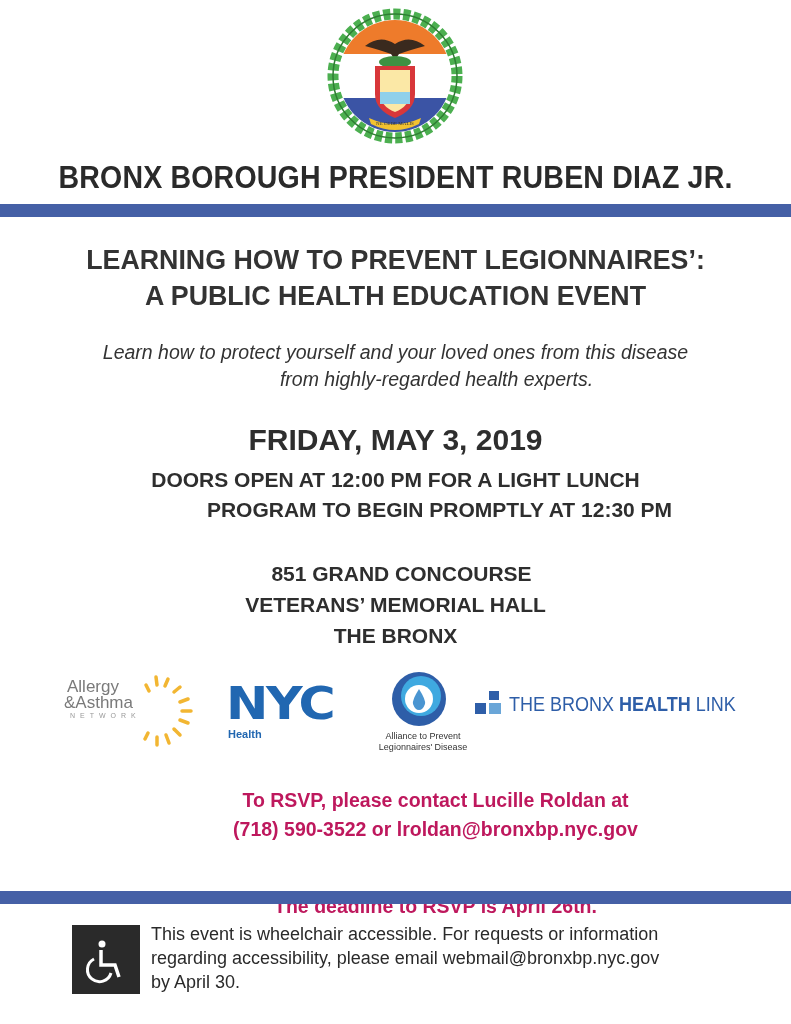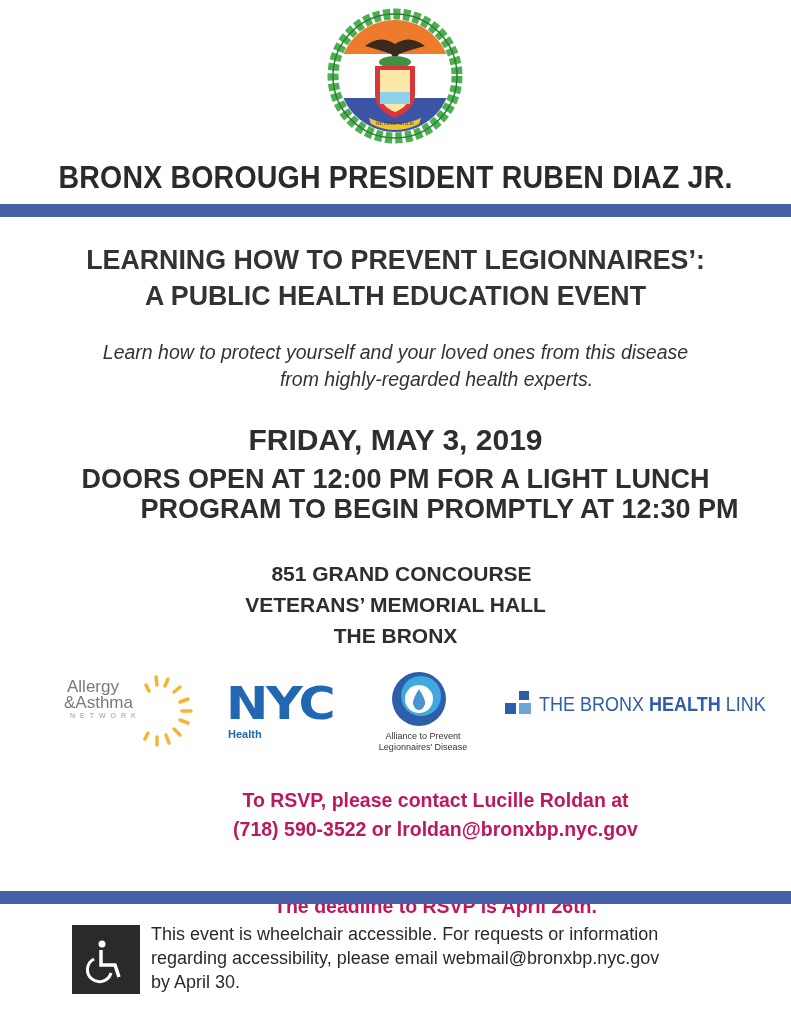--- a/index.html
+++ b/index.html
@@ -5,21 +5,21 @@
   html, body { margin:0; padding:0; background:#ffffff; }
   body { width:791px; height:1024px; position:relative; overflow:hidden; font-family:"Liberation Sans", sans-serif; color:#2b2b2b; }
   .abs { position:absolute; }
   .center { left:0; width:791px; text-align:center; }
   .seal { left:325px; top:6px; width:140px; height:140px; }
   .org { top:160px; font-size:31px; font-weight:bold; letter-spacing:0.2px; color:#2a2a2a; transform:scaleX(0.92); }
   .bar { left:0; width:791px; height:13px; background:#4560a6; }
   .title { font-size:28.5px; font-weight:bold; line-height:36px; color:#333; transform:scaleX(0.94); }
   .subtitle { font-size:19.5px; font-style:italic; line-height:27px; color:#333; }
   .date { font-size:30px; font-weight:bold; color:#2e2e2e; }
-  .time { font-size:27px; font-weight:bold; line-height:29px; color:#2e2e2e; }
+  .time { font-size:21px; font-weight:bold; line-height:29px; color:#2e2e2e; }
   .loc { font-size:21px; font-weight:bold; line-height:30px; color:#2e2e2e; }
   .rsvp { font-size:19.5px; font-weight:bold; line-height:28px; color:#be185d;padding-left:40px; }
   .logo-text { font-family:"Liberation Sans", sans-serif; }
   .access-icon { left:72px; top:925px; width:68px; height:69px; background:#2a2a2a; }
   .access-text { left:151px; top:922px; font-size:18px; line-height:24px; color:#2a2a2a; width:620px; }
 </style>
 </head>
 <body>
 
 <svg class="abs seal" viewBox="0 0 140 140">
@@ -94,21 +94,21 @@
     <circle cx="31" cy="26" r="20" fill="#3fa9e0"></circle>
     <circle cx="29" cy="29" r="14" fill="#ffffff"></circle>
     <path d="M29 19 Q36 30 35 34 Q33 40 29 40 Q25 40 23 34 Q22 30 29 19Z" fill="#4a95d1"></path>
   </svg>
   <div class="abs" style="left:0; top:63px; width:110px; text-align:center; font-size:9px; color:#333; line-height:11px;">
     <div>Alliance to Prevent</div>
     <div>Legionnaires' Disease</div>
   </div>
 </div>
 
-<div class="abs" style="left:505px; top:691px; width:250px; height:30px;">
+<div class="abs" style="left:475px; top:691px; width:250px; height:30px;">
   <svg class="abs" style="left:0; top:0;" width="30" height="28" viewBox="0 0 30 28">
     <rect x="14" y="0" width="10" height="9" fill="#2e5ea8"></rect>
     <rect x="0" y="12" width="11" height="11" fill="#2e5ea8"></rect>
     <rect x="14" y="12" width="12" height="11" fill="#6aa6d8"></rect>
   </svg>
   <div class="abs" style="left:34px; top:2px; font-size:20px; color:#2e5ea8; white-space:nowrap; transform:scaleX(0.9); transform-origin:left;"><span>THE BRONX </span><b>HEALTH</b><span> LINK</span></div>
 </div>
 
 <div class="abs center rsvp" style="top:786px;">To RSVP, please contact Lucille Roldan at</div>
 <div class="abs center rsvp" style="top:815px;">(718) 590-3522 or lroldan@bronxbp.nyc.gov</div>

